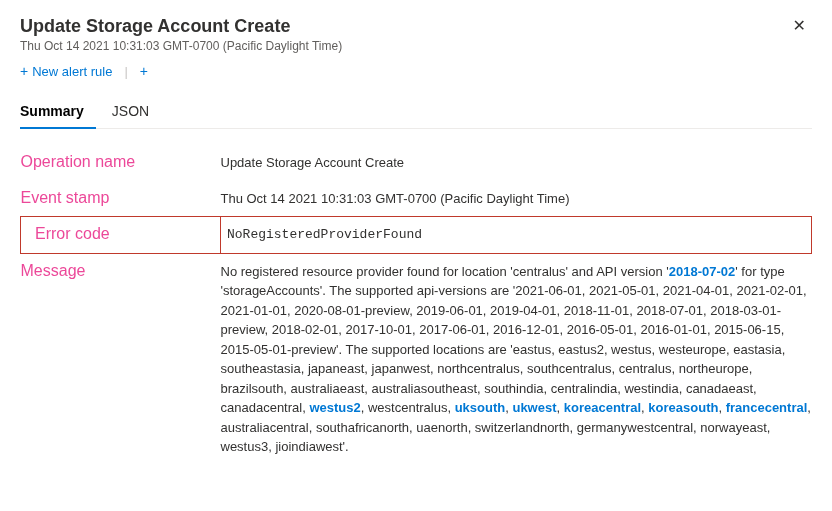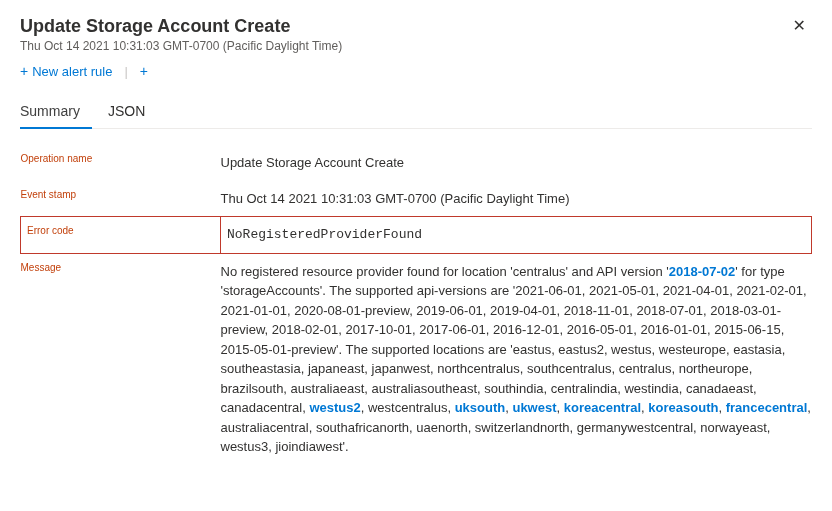--- a/index.html
+++ b/index.html
@@ -70,52 +70,52 @@
     .tab {
       padding: 8px 12px 8px 0;
       margin-right: 16px;
       cursor: pointer;
       font-size: 14px;
       color: #323130;
       border-bottom: 2px solid transparent;
       margin-bottom: -1px;
     }
     .tab.active {
-      color: #404040;
+      color: #000000;
       border-bottom: 2px solid #0078d4;
-      font-weight: 400;
+      font-weight: 700;
     }
     .detail-table {
       width: 100%;
       border-collapse: collapse;
     }
     .detail-table tr {
       vertical-align: top;
     }
     .detail-table td {
       padding: 8px 0;
       vertical-align: top;
     }
     .detail-table .label-cell {
       width: 200px;
-      color: #c2410c;
-      font-size: 10px;
+      color: #ec4899;
+      font-size: 16px;
       padding-right: 20px;
       white-space: nowrap;
     }
     .detail-table .value-cell {
       color: #323130;
       font-size: 13px;
       line-height: 1.5;
     }
     .error-code-row td {
       border: 1.5px solid #c0392b;
     }
     .error-code-row .label-cell {
-      padding-left: 6px;
+      padding-left: 14px;
       margin-left: 47px;
     }
     .error-code-row .value-cell {
       padding-left: 6px;
       font-family: Liberation Mono, monospace;
     }
     .message-text {
       line-height: 1.6;
       max-width: 580px;
     }

